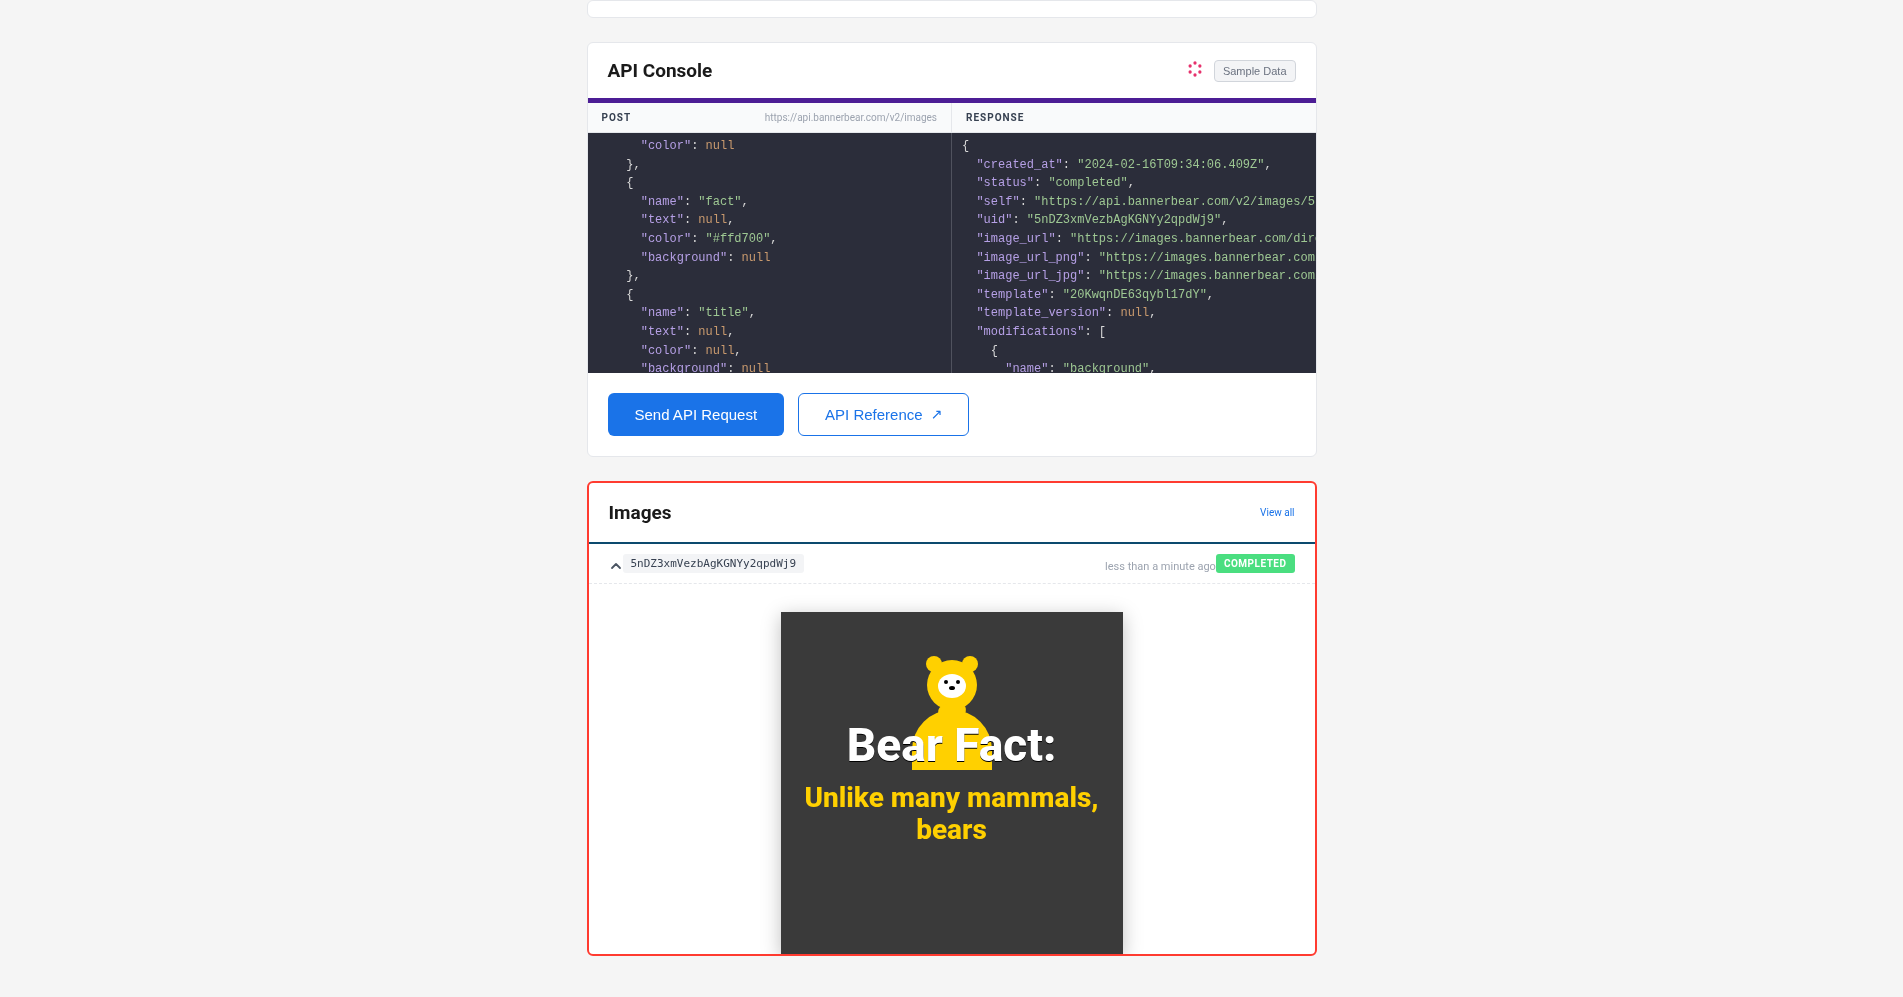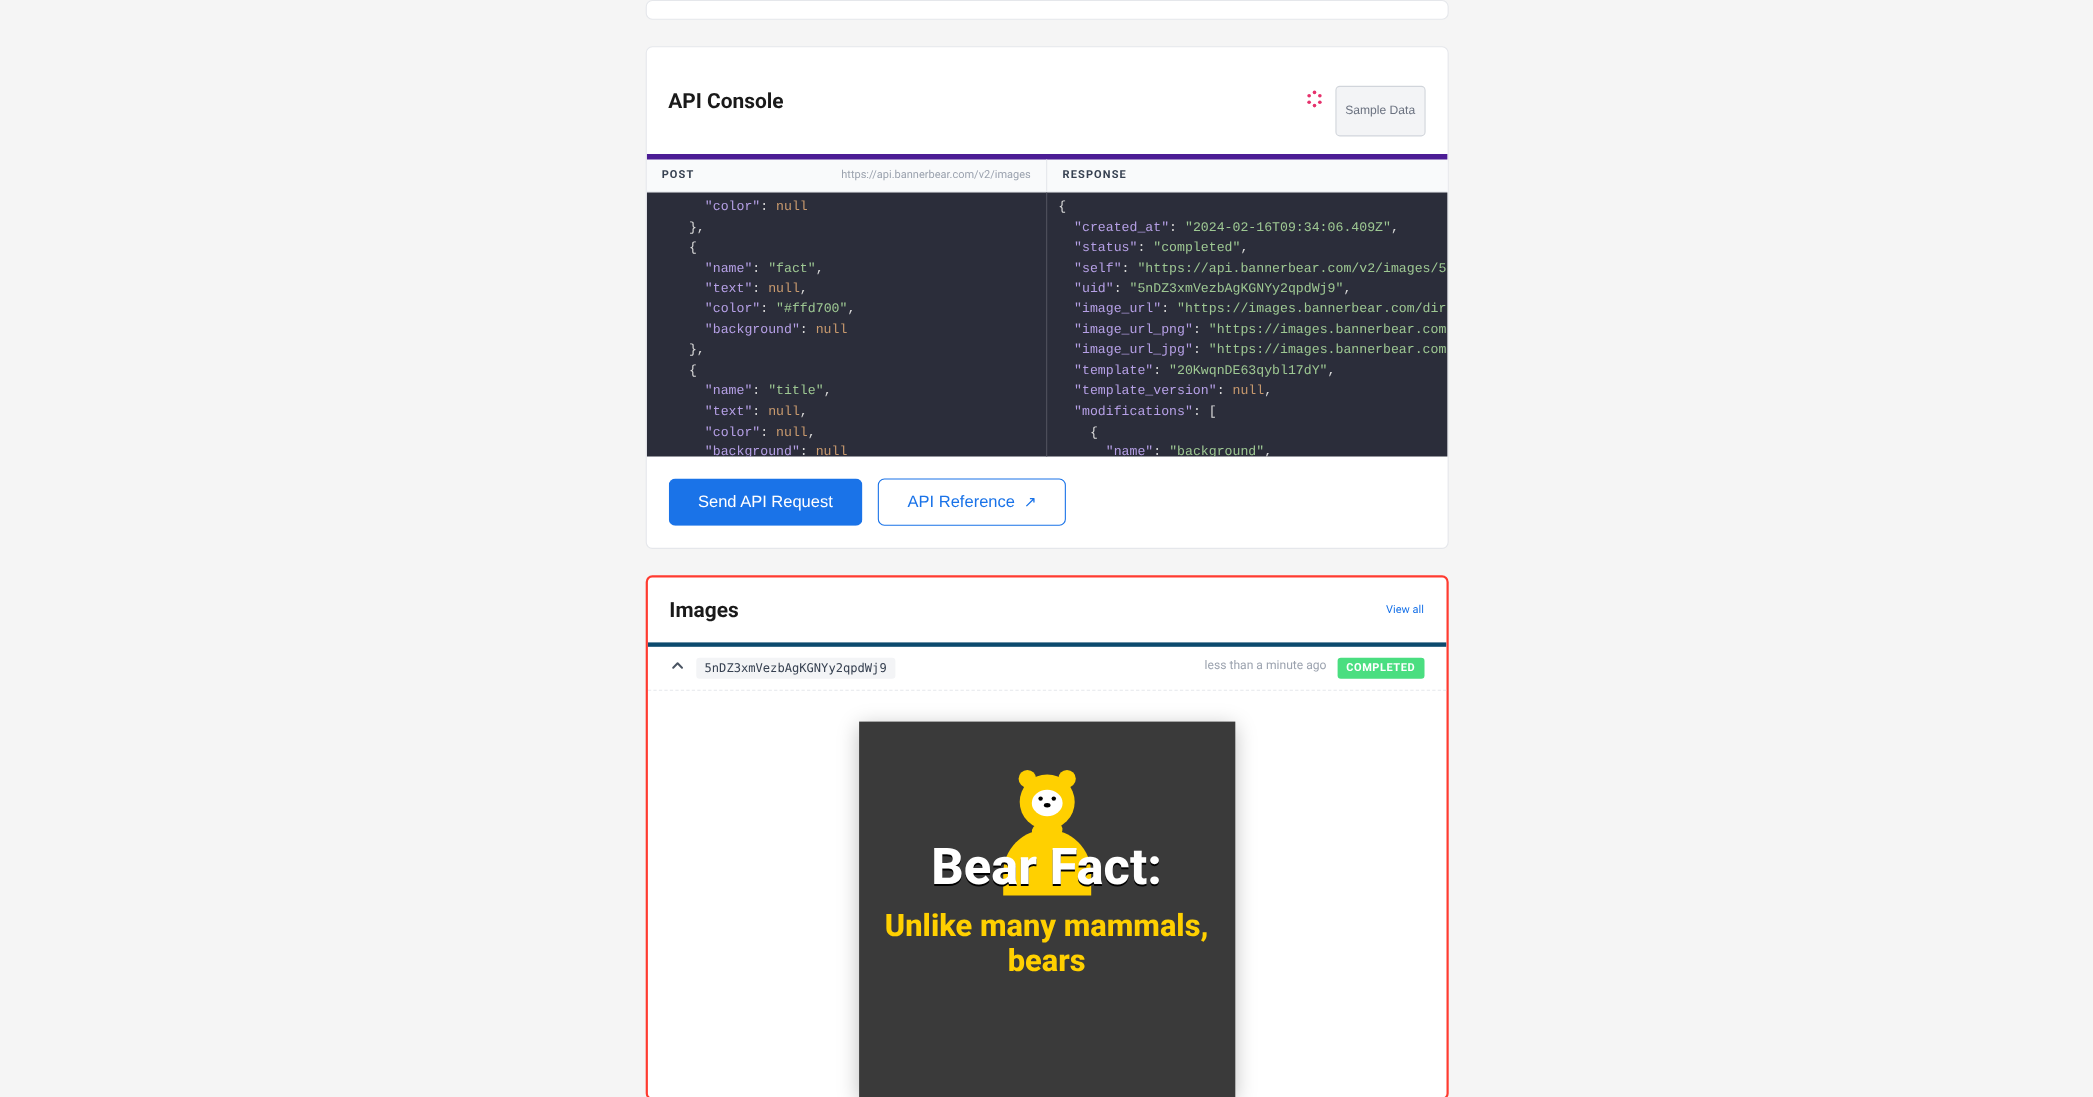--- a/index.html
+++ b/index.html
@@ -6,21 +6,21 @@
 body { font-family: -apple-system, BlinkMacSystemFont, "Segoe UI", Roboto, sans-serif; background: #f5f5f5; color: #1a1a1a; }
 .page { max-width: 1903px; margin: 0 auto; padding: 0; }
 .container { width: 730px; margin: 0 auto; }
 
 .card { background: #fff; border: 1px solid #e5e7eb; border-radius: 6px; margin-top: 24px; overflow: hidden; }
 .card-header { display: flex; align-items: center; justify-content: space-between; padding: 16px 20px; }
 .card-title { font-size: 19px; font-weight: 700; }
 
 .sample-row { display: flex; align-items: center; gap: 10px; }
 .pinwheel { width: 18px; height: 18px; }
-.sample-btn { font-size: 11px; color: #6b7280; background: #f3f4f6; border: 1px solid #d1d5db; border-radius: 4px; padding: 16px 8px; cursor: pointer; margin-top: 19px; }
+.sample-btn { font-size: 11px; color: #6b7280; background: #f3f4f6; border: 1px solid #d1d5db; border-radius: 4px; padding: 4px 8px; cursor: pointer; }
 
 .code-headers { display: flex; border-top: 5px solid #4c1d95; border-bottom: 1px solid #e5e7eb; background: #f9fafb; }
 .code-header { flex: 1; padding: 9px 14px; display: flex; align-items: center; justify-content: space-between; font-size: 10px; letter-spacing: 1px; font-weight: 700; color: #374151; text-transform: uppercase; }
 .code-header.left { border-right: 1px solid #e5e7eb; }
 .code-url { font-size: 10px; color: #9ca3af; letter-spacing: 0; font-weight: 400; text-transform: none; }
 
 .code-panes { display: flex; height: 240px; background: #2b2d3a; }
 .code-pane { flex: 1; overflow: hidden; font-family: "SFMono-Regular", Consolas, "Liberation Mono", Menlo, monospace; font-size: 12px; line-height: 1.55; color: #d8d8d8; padding: 4px 0 4px 10px; white-space: pre; position: relative; }
 .code-pane.left { border-right: 1px solid #50525e; }
 .tok-key { color: #b6a0e6; }
@@ -28,25 +28,25 @@
 .tok-null { color: #c99a6e; }
 .tok-punc { color: #d8d8d8; }
 
 .card-footer { padding: 20px; display: flex; gap: 14px; }
 .btn { display: inline-flex; align-items: flex-start; gap: 8px; font-size: 15px; font-weight: 500; padding: 12px 26px; border-radius: 6px; cursor: pointer; border: 1px solid transparent; }
 .btn-primary { background: #1a73e8; color: #fff; }
 .btn-secondary { background: #fff; color: #1a73e8; border-color: #1a73e8; }
 .btn .arrow { font-size: 14px; }
 
 .images-card { border: 2px solid #ff3b30; }
-.images-header { display: flex; align-items: center; justify-content: space-between; padding: 18px 20px; border-bottom: 4px solid #0c4a6e; }
+.images-header { display: flex; align-items: center; justify-content: space-between; padding: 18px 20px; border-bottom: 2px solid #0c4a6e; }
 .images-title { font-size: 19px; font-weight: 700; }
 .view-all { color: #1a73e8; font-size: 10px; text-decoration: none; cursor: pointer; }
 
-.image-row { display: flex; align-items: flex-start; padding: 10px 20px; gap: 10px; border-bottom: 1px dashed #e5e7eb; }
+.image-row { display: flex; align-items: flex-end; padding: 10px 20px; border-bottom: 1px dashed #e5e7eb; }
 .chev { width: 14px; height: 14px; display: inline-flex; align-items: center; justify-content: center; color: #4b5563; cursor: pointer; }
 .image-id { font-family: "SFMono-Regular", Consolas, monospace; font-size: 11px; background: #f3f4f6; padding: 3px 8px; border-radius: 3px; color: #374151; }
 .spacer { flex: 1; }
 .time-ago { font-size: 11px; color: #9ca3af; }
 .status-badge { font-size: 10px; font-weight: 700; letter-spacing: 0.5px; background: #4ade80; color: #fff; padding: 4px 8px; border-radius: 3px; text-transform: uppercase; }
 
 .preview-wrap { padding: 28px 20px 0; display: flex; justify-content: center; }
 .preview { width: 342px; height: 342px; background: #3a3a3a; box-shadow: 0 4px 18px rgba(0,0,0,0.25); position: relative; overflow: hidden; text-align: center; padding-top: 48px; }
 .bear { position: relative; width: 100px; height: 110px; margin: 0 auto; }
 .bear-body { position: absolute; bottom: 0; left: 10px; width: 80px; height: 60px; background: #ffd000; border-radius: 40px 40px 0 0; }

